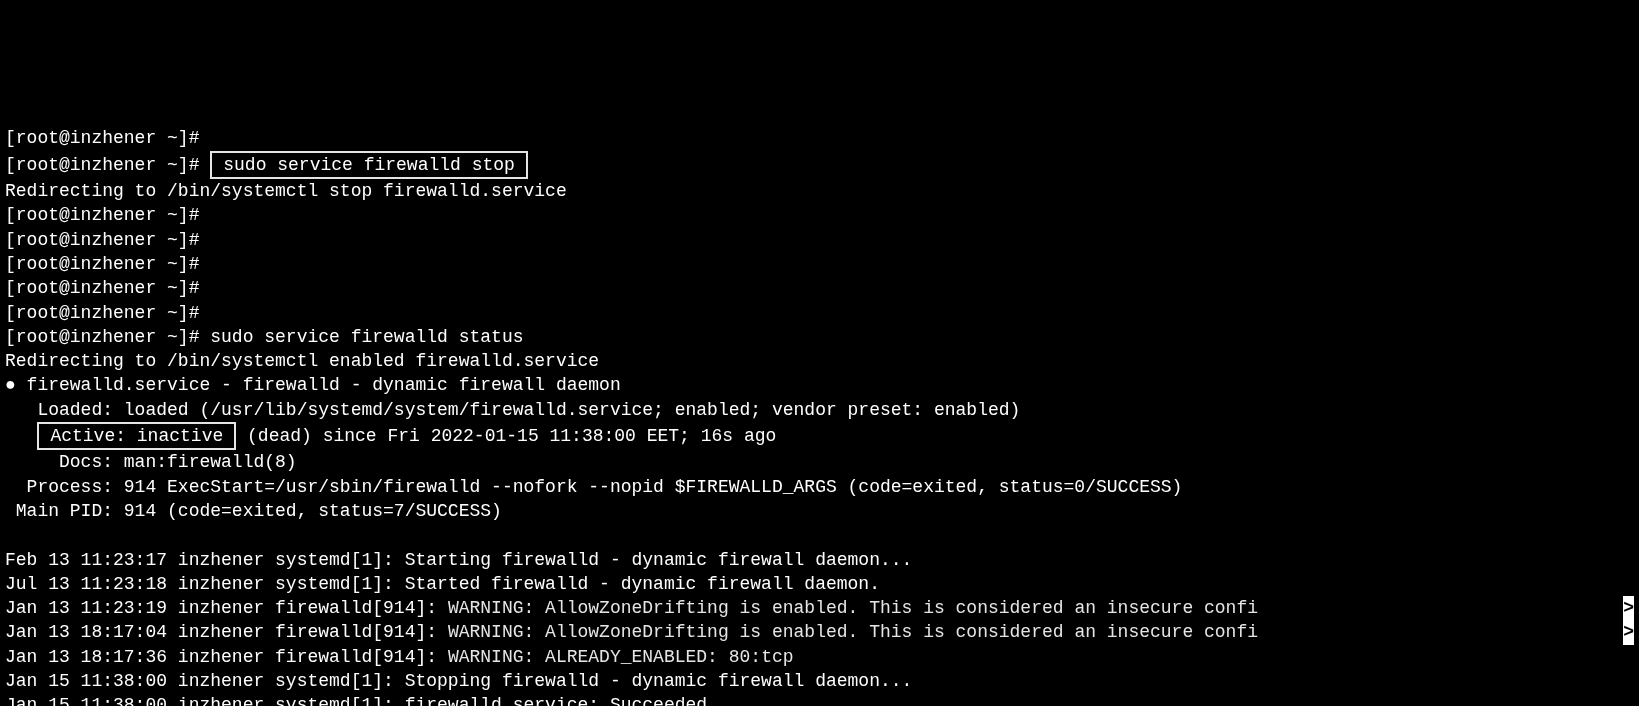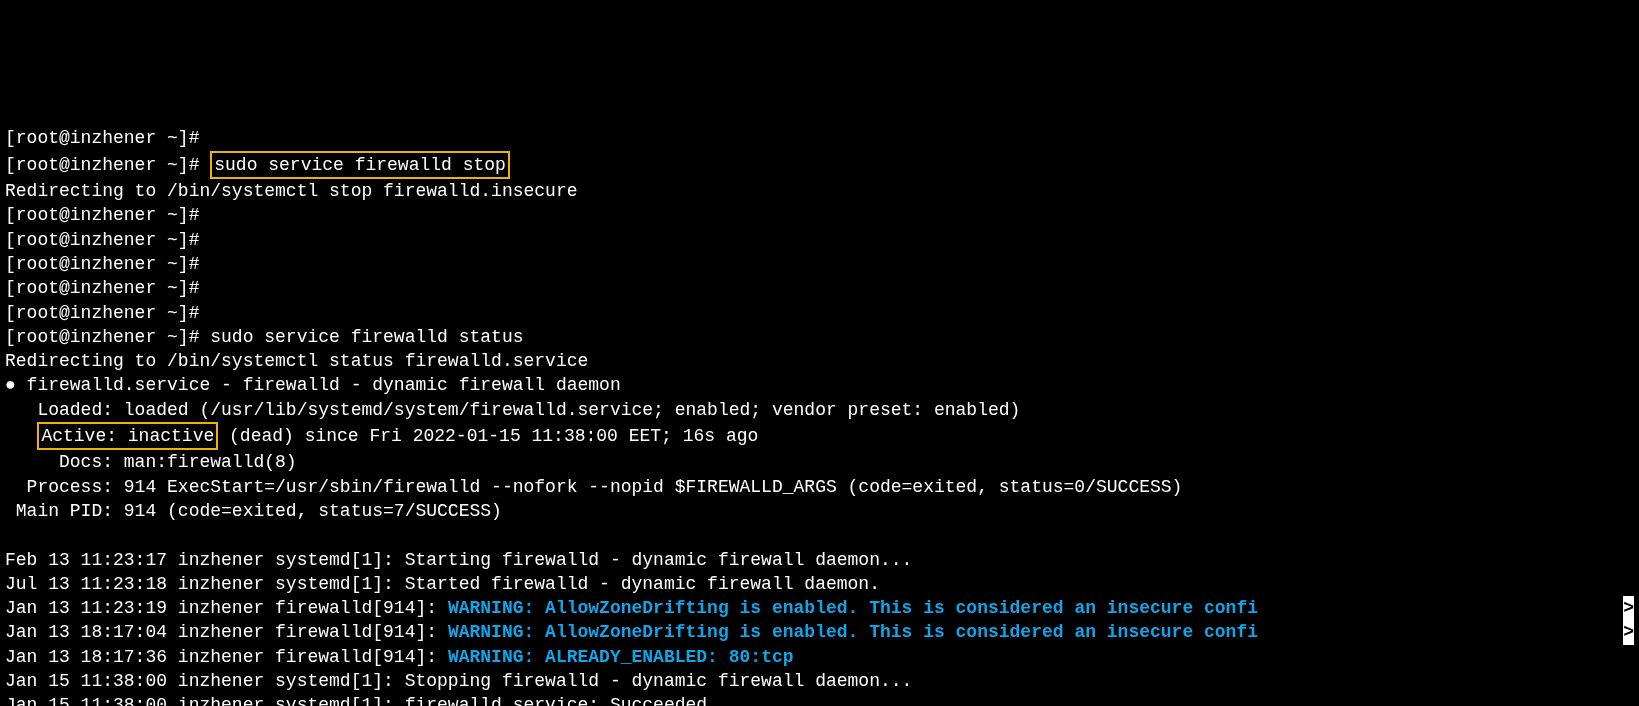--- a/index.html
+++ b/index.html
@@ -7,27 +7,27 @@
     padding: 5px;
     background: #000;
     color: #fff;
     font-family: "Courier New", Courier, monospace;
     font-size: 18px;
     line-height: 1.35;
     white-space: pre;
     overflow: hidden;
   }
   .red-box {
-    border: 2px solid #eab308;
-    padding: 0 2px;
+    border: 2px solid #e5e5e5;
+    padding: 0 11px;
     display: inline-block;
   }
   .bold {
-    font-weight: bold;
-    color: #0ea5e9;
+    font-weight: normal;
+    color: #e5e5e5;
   }
   .overlap-marker {
     position: absolute;
     right: 0;
     background: #fff;
     color: #000;
     font-weight: bold;
   }
   .line {
     position: relative;
@@ -36,28 +36,28 @@
   }
 </style>
 </head>
 <body>
 
 
 
 <div>
 <span>[root@inzhener ~]#</span>
 <span>[root@inzhener ~]# </span><span class="red-box">sudo service firewalld stop</span>
-<span>Redirecting to /bin/systemctl stop firewalld.insecure</span>
+<span>Redirecting to /bin/systemctl stop firewalld.service</span>
 <span>[root@inzhener ~]#</span>
 <span>[root@inzhener ~]#</span>
 <span>[root@inzhener ~]#</span>
 <span>[root@inzhener ~]#</span>
 <span>[root@inzhener ~]#</span>
 <span>[root@inzhener ~]# </span><span>sudo service firewalld status</span>
-<span>Redirecting to /bin/systemctl status firewalld.service</span>
+<span>Redirecting to /bin/systemctl enabled firewalld.service</span>
 <span>● firewalld.service - firewalld - dynamic firewall daemon</span>
 <span>   Loaded: loaded (/usr/lib/systemd/system/firewalld.service; enabled; vendor preset: enabled)</span>
 <span>   </span><span class="red-box">Active: inactive</span><span> (dead) since Fri 2022-01-15 11:38:00 EET; 16s ago</span>
 <span>     Docs: man:firewalld(8)</span>
 <span>  Process: 914 ExecStart=/usr/sbin/firewalld --nofork --nopid $FIREWALLD_ARGS (code=exited, status=0/SUCCESS)</span>
 <span> Main PID: 914 (code=exited, status=7/SUCCESS)</span>
 
 <span>Feb 13 11:23:17 inzhener systemd[1]: Starting firewalld - dynamic firewall daemon...</span>
 <span>Jul 13 11:23:18 inzhener systemd[1]: Started firewalld - dynamic firewall daemon.</span>
 <div class="line"><span>Jan 13 11:23:19 inzhener firewalld[914]: </span><span class="bold">WARNING: AllowZoneDrifting is enabled. This is considered an insecure confi</span><span class="overlap-marker">&gt;</span></div><div class="line"><span>Jan 13 18:17:04 inzhener firewalld[914]: </span><span class="bold">WARNING: AllowZoneDrifting is enabled. This is considered an insecure confi</span><span class="overlap-marker">&gt;</span></div><span>Jan 13 18:17:36 inzhener firewalld[914]: </span><span class="bold">WARNING: ALREADY_ENABLED: 80:tcp</span>

